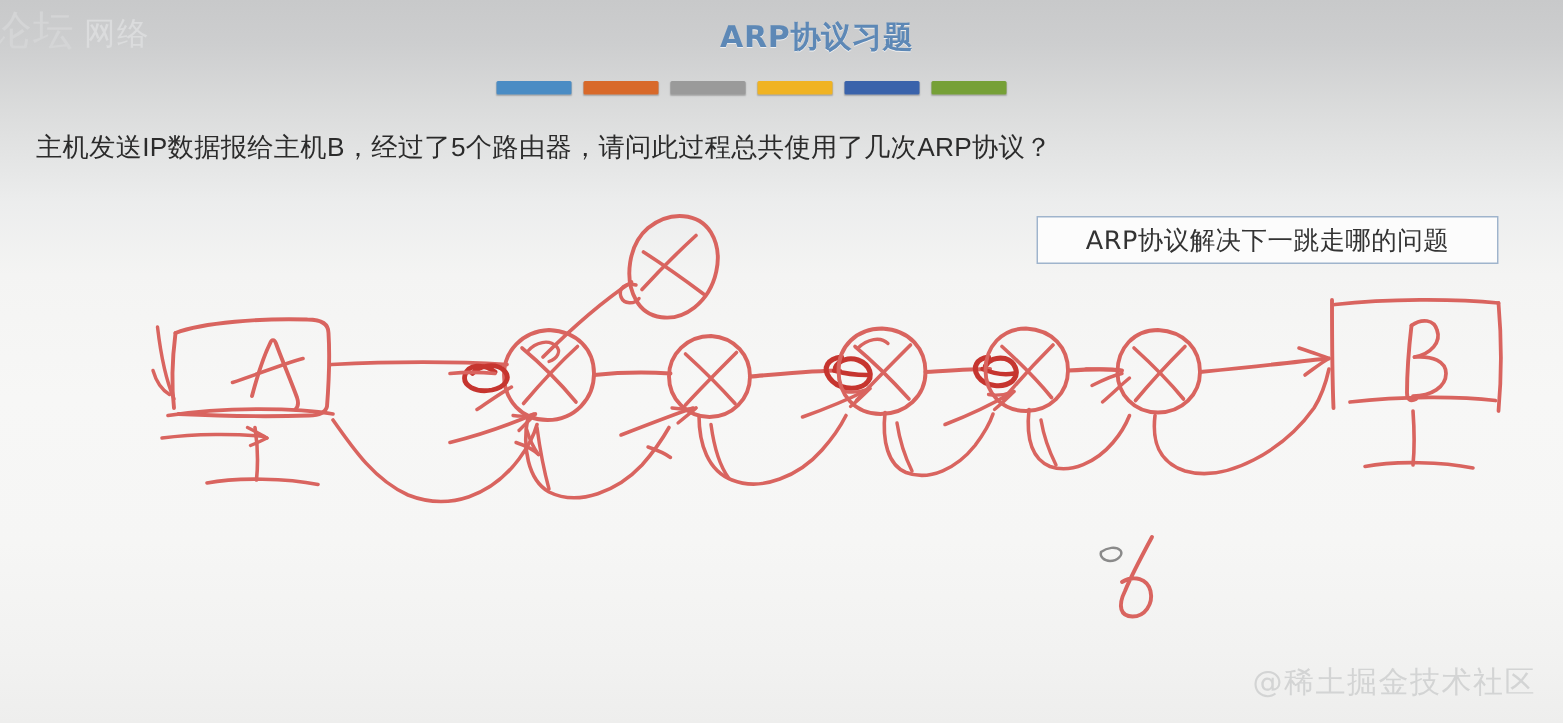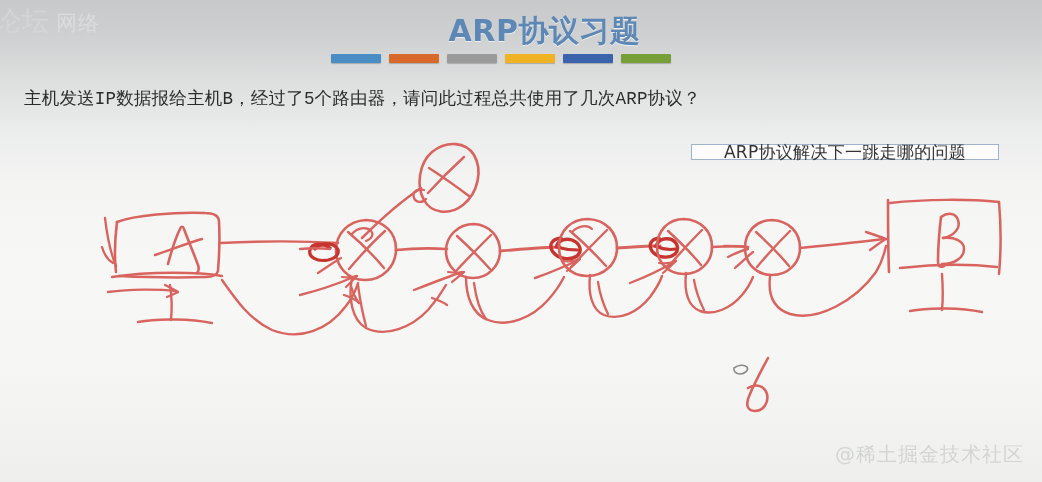--- a/index.html
+++ b/index.html
@@ -51,21 +51,21 @@
     margin-left: 6px;
   }
 
   
   #title {
     position: absolute;
     left: 0;
     right: 0;
     top: 11px;
     text-align: center;
-    font-size: 30px;
+    font-size: 20px;
     font-weight: bold;
     color: #5d88b6;
     letter-spacing: .5px;
     text-shadow: 0 1px 0 rgba(255,255,255,.65);
     font-family: "DejaVu Sans", "Liberation Sans", sans-serif;
     padding-left: 47px;
   }
 
   
   #title-bars {
@@ -86,30 +86,30 @@
 
   
   #question {
     position: absolute;
     left: 24px;
     top: 86px;
     font-size: 17.5px;
     color: #2b2b2b;
     letter-spacing: .2px;
     white-space: nowrap;
-    font-family: Liberation Mono, monospace;
+    font-family: Liberation Sans, sans-serif;
   }
 
   
   #note-box {
     position: absolute;
     left: 691px;
     top: 144px;
     width: 308px;
-    height: 16px;
+    height: 32px;
     border: 1.5px solid #9fb4cc;
     background: #fcfcfc;
     box-sizing: border-box;
     display: flex;
     align-items: center;
     justify-content: center;
   }
   #note-box .note-text {
     font-size: 17px;
     color: #333333;

